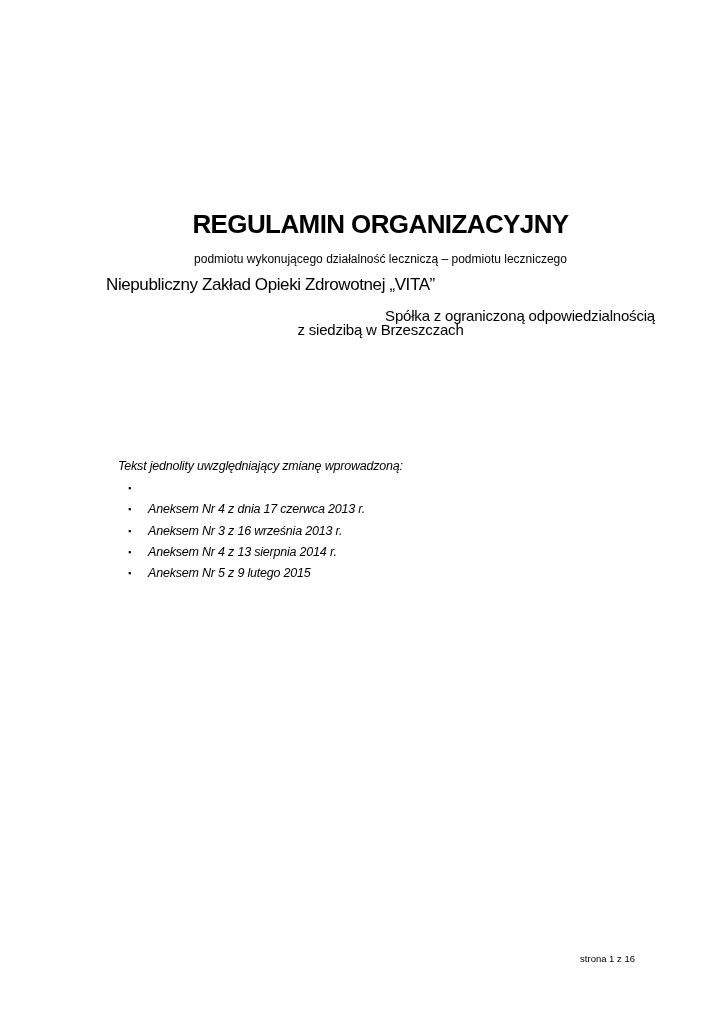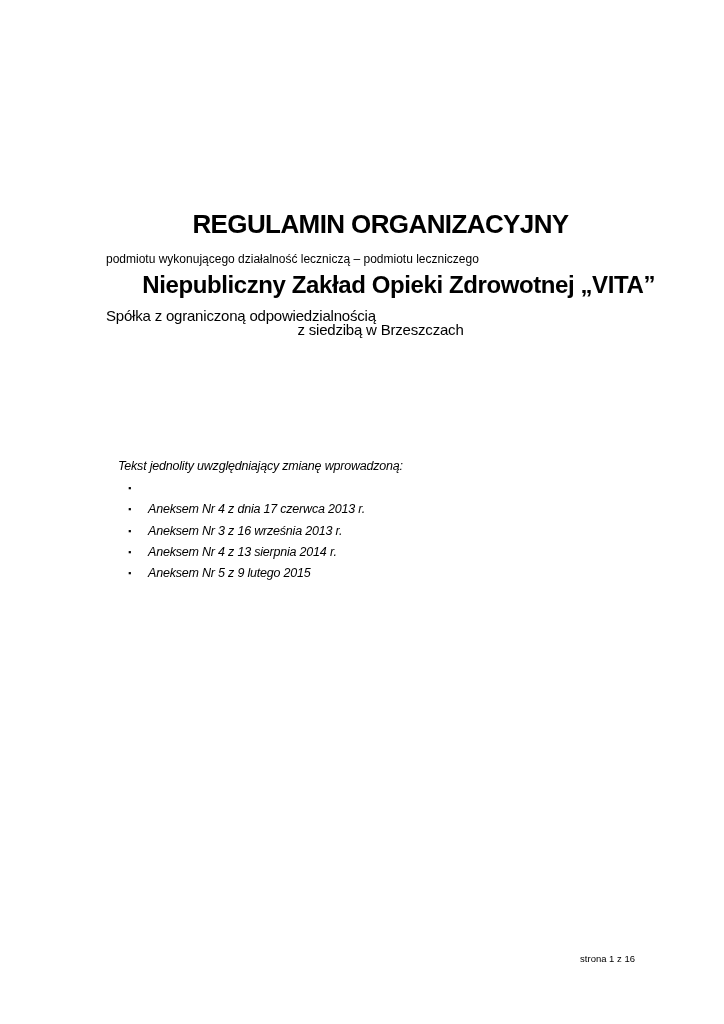--- a/index.html
+++ b/index.html
@@ -36,43 +36,43 @@
     font-weight: bold;
     letter-spacing: -0.6px;
     line-height: 32px;
     white-space: nowrap;
   }
   .doc-subtitle {
     position: absolute;
     top: 252px;
     left: 0;
     width: 100%;
-    text-align: left;
+    text-align: center;
     font-size: 12px;
     line-height: 15px;
     white-space: nowrap;
   }
   .doc-org {
     position: absolute;
     top: 273px;
     left: 0;
     width: 100%;
-    text-align: right;
-    font-size: 24px;
-    font-weight: bold;
+    text-align: left;
+    font-size: 17px;
+    font-weight: normal;
     letter-spacing: -0.4px;
     line-height: 24px;
     white-space: nowrap;
   }
   .doc-company-type {
     position: absolute;
     top: 306px;
     left: 0;
     width: 100%;
-    text-align: left;
+    text-align: right;
     font-size: 15px;
     letter-spacing: -0.2px;
     line-height: 19px;
     white-space: nowrap;
   }
   .doc-location {
     position: absolute;
     top: 320px;
     left: 0;
     width: 100%;

